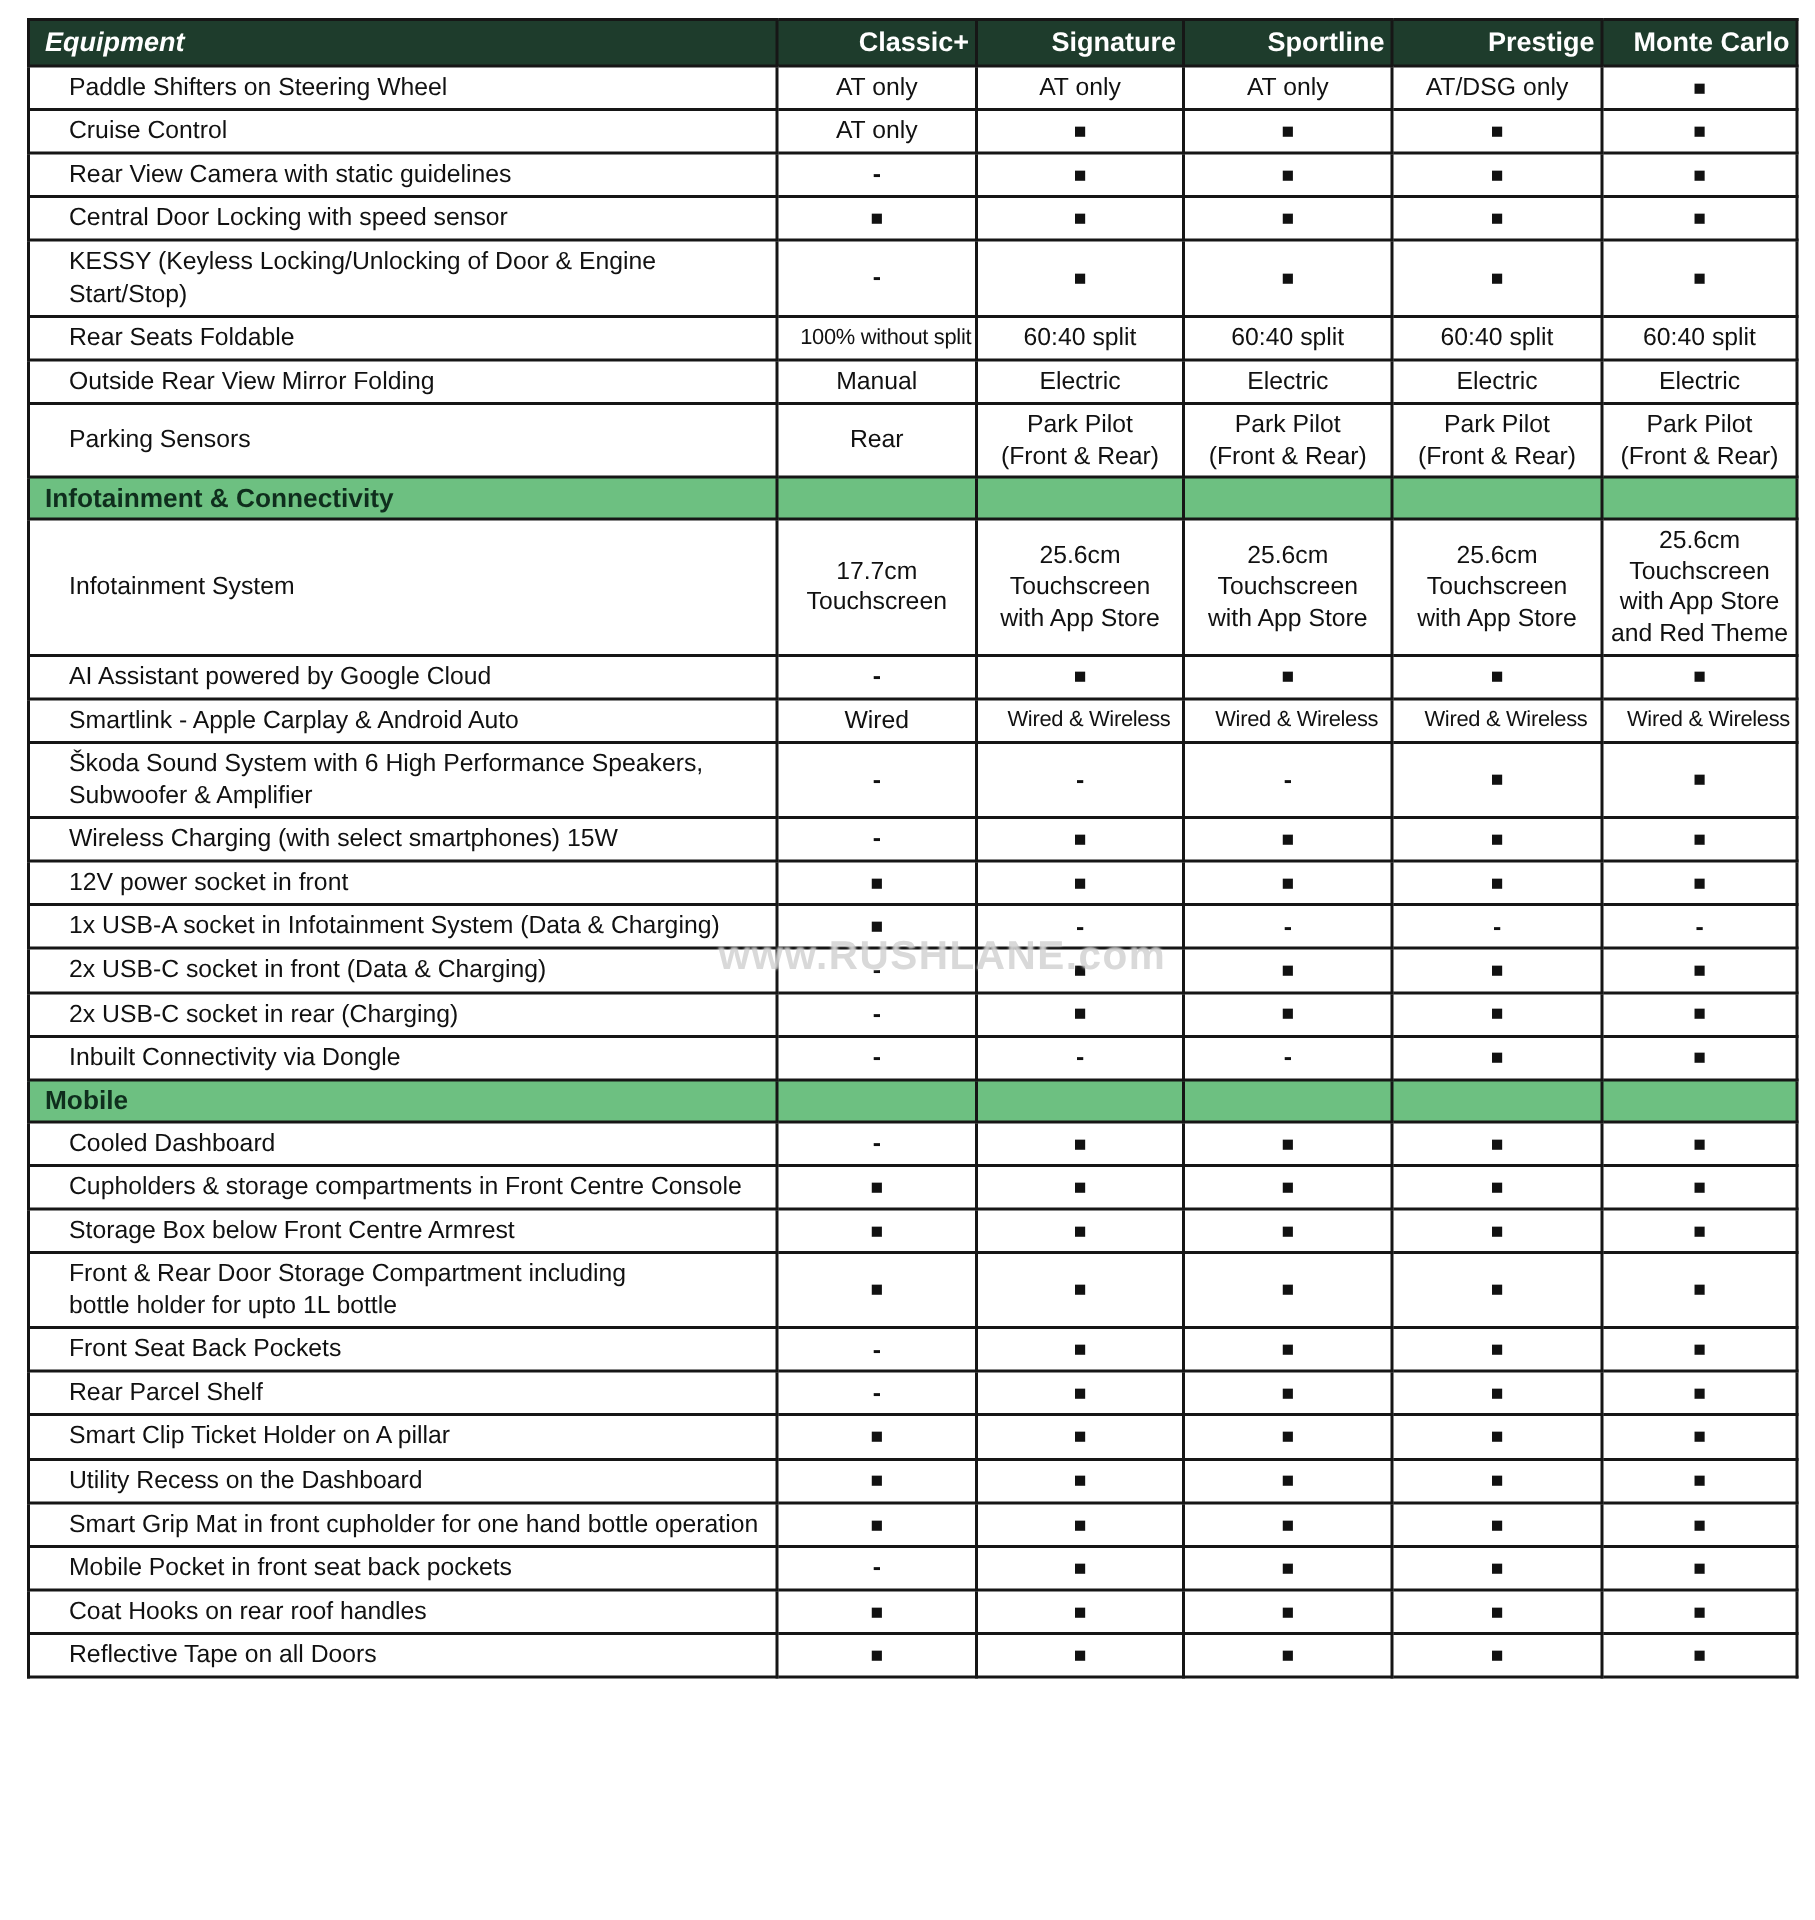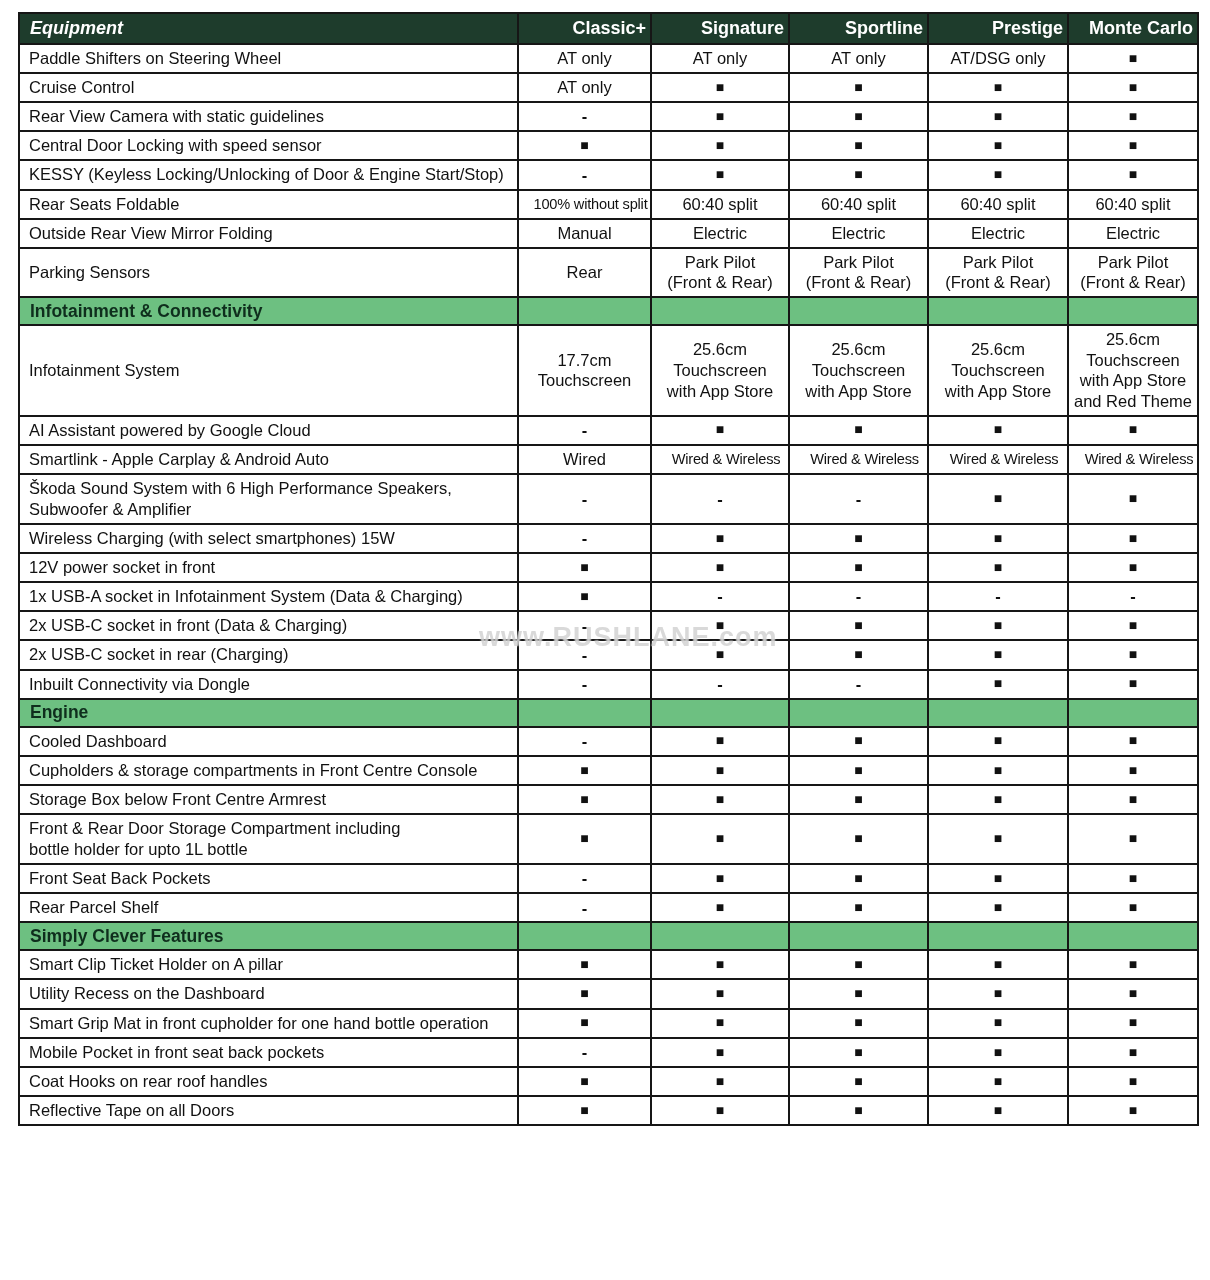--- a/index.html
+++ b/index.html
@@ -45,21 +45,21 @@
     font-size: 17.5px;
     font-weight: bold;
     text-align: left;
     padding-left: 10px;
     margin-left: 36px;
   }
   
   td.eq {
     font-size: 16.5px;
     text-align: left;
-    padding: 3px 4px 3px 9px;
+    padding: 3px 4px 3px 26px;
     white-space: pre-line;
     line-height: 1.28;
     height: 27px;
     overflow: hidden;
     margin-left: 31px;
   }
   td.val {
     font-size: 16.5px;
     text-align: center;
     padding: 3px 2px;
@@ -271,21 +271,21 @@
         </tr>
         <tr>
           <td class="eq">Inbuilt Connectivity via Dongle</td>
           <td class="val dash">-</td>
           <td class="val dash">-</td>
           <td class="val dash">-</td>
           <td class="val sym">■</td>
           <td class="val sym">■</td>
         </tr>
         <tr class="section">
-          <td class="seclabel">Engine</td>
+          <td class="seclabel">Mobile</td>
           <td></td>
           <td></td>
           <td></td>
           <td></td>
           <td></td>
         </tr>
         <tr>
           <td class="eq">Cooled Dashboard</td>
           <td class="val dash">-</td>
           <td class="val sym">■</td>
@@ -326,28 +326,20 @@
           <td class="val sym">■</td>
           <td class="val sym">■</td>
         </tr>
         <tr>
           <td class="eq">Rear Parcel Shelf</td>
           <td class="val dash">-</td>
           <td class="val sym">■</td>
           <td class="val sym">■</td>
           <td class="val sym">■</td>
           <td class="val sym">■</td>
-        </tr>
-        <tr class="section">
-          <td class="seclabel">Simply Clever Features</td>
-          <td></td>
-          <td></td>
-          <td></td>
-          <td></td>
-          <td></td>
         </tr>
         <tr>
           <td class="eq">Smart Clip Ticket Holder on A pillar</td>
           <td class="val sym">■</td>
           <td class="val sym">■</td>
           <td class="val sym">■</td>
           <td class="val sym">■</td>
           <td class="val sym">■</td>
         </tr>
         <tr>

